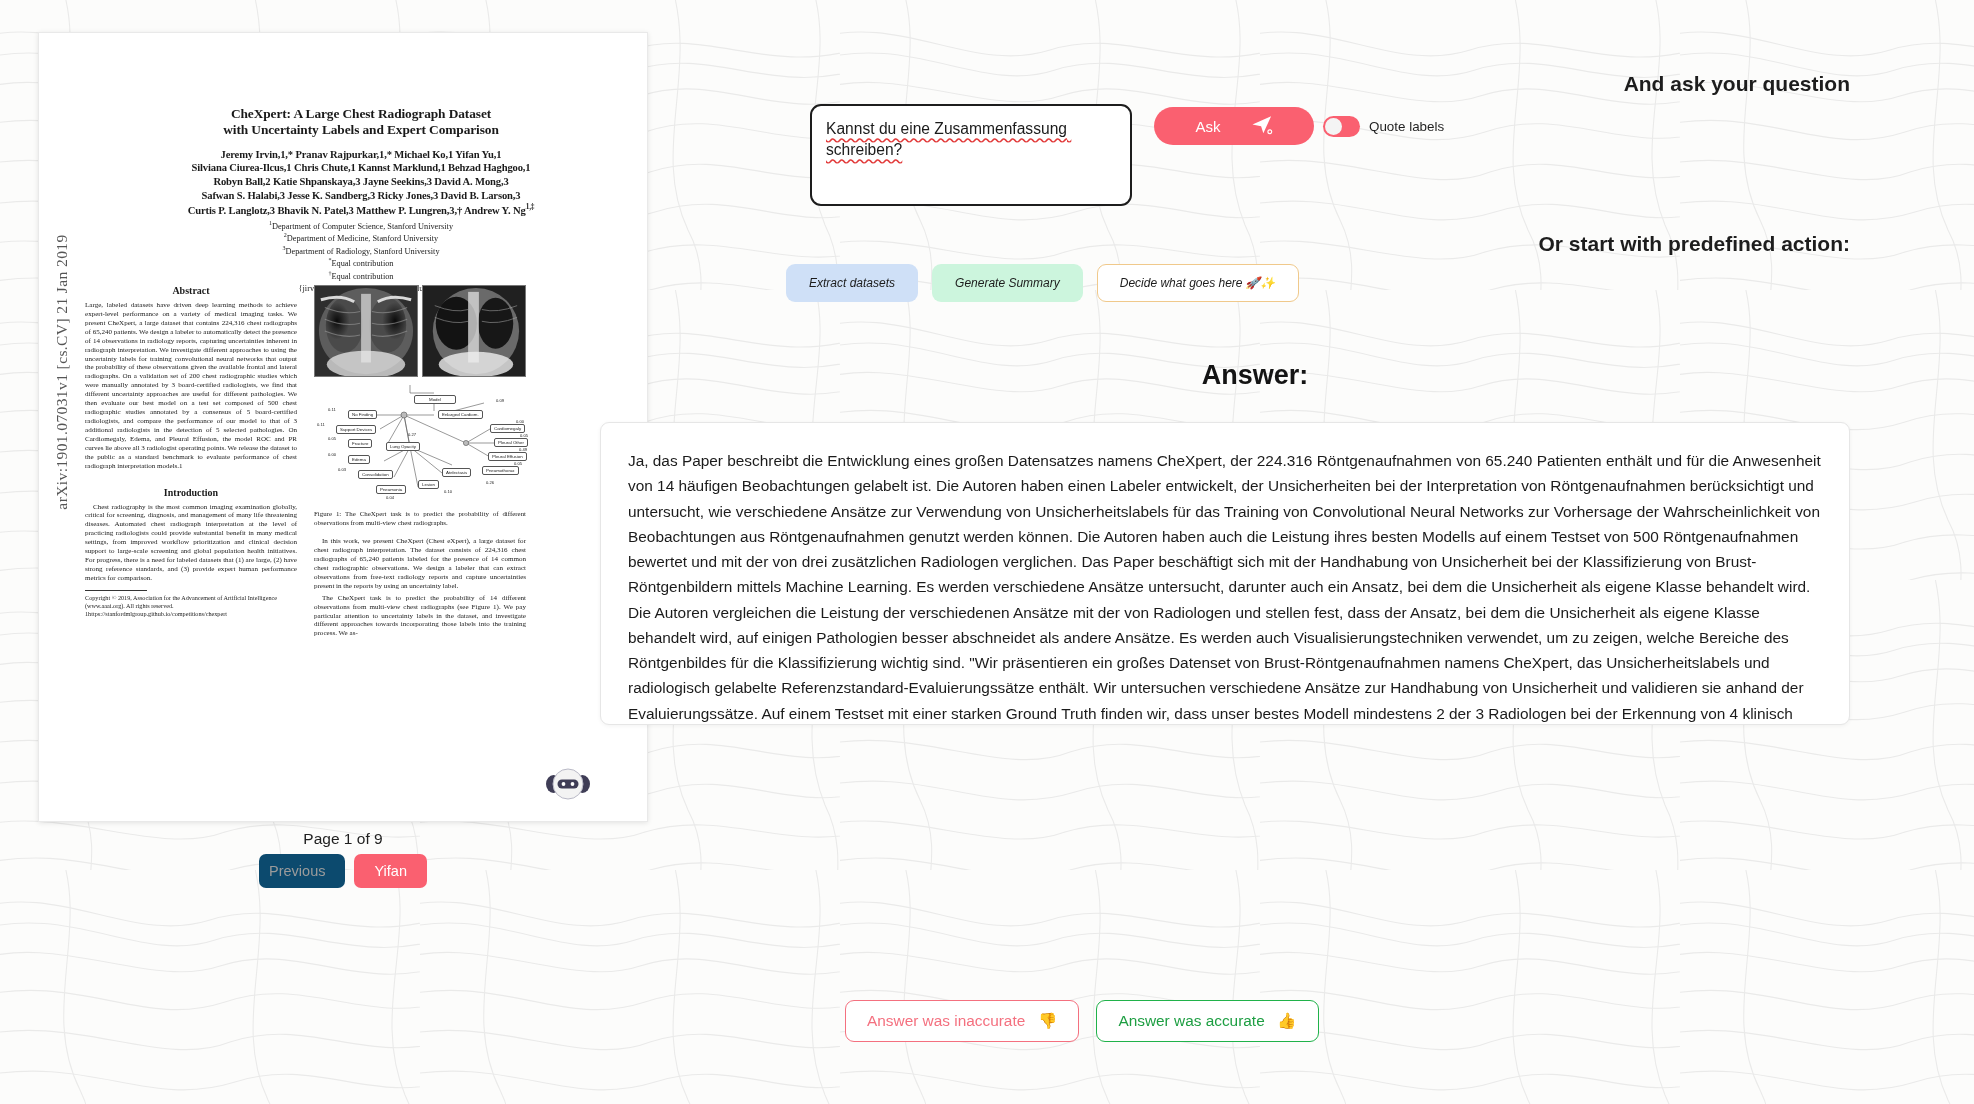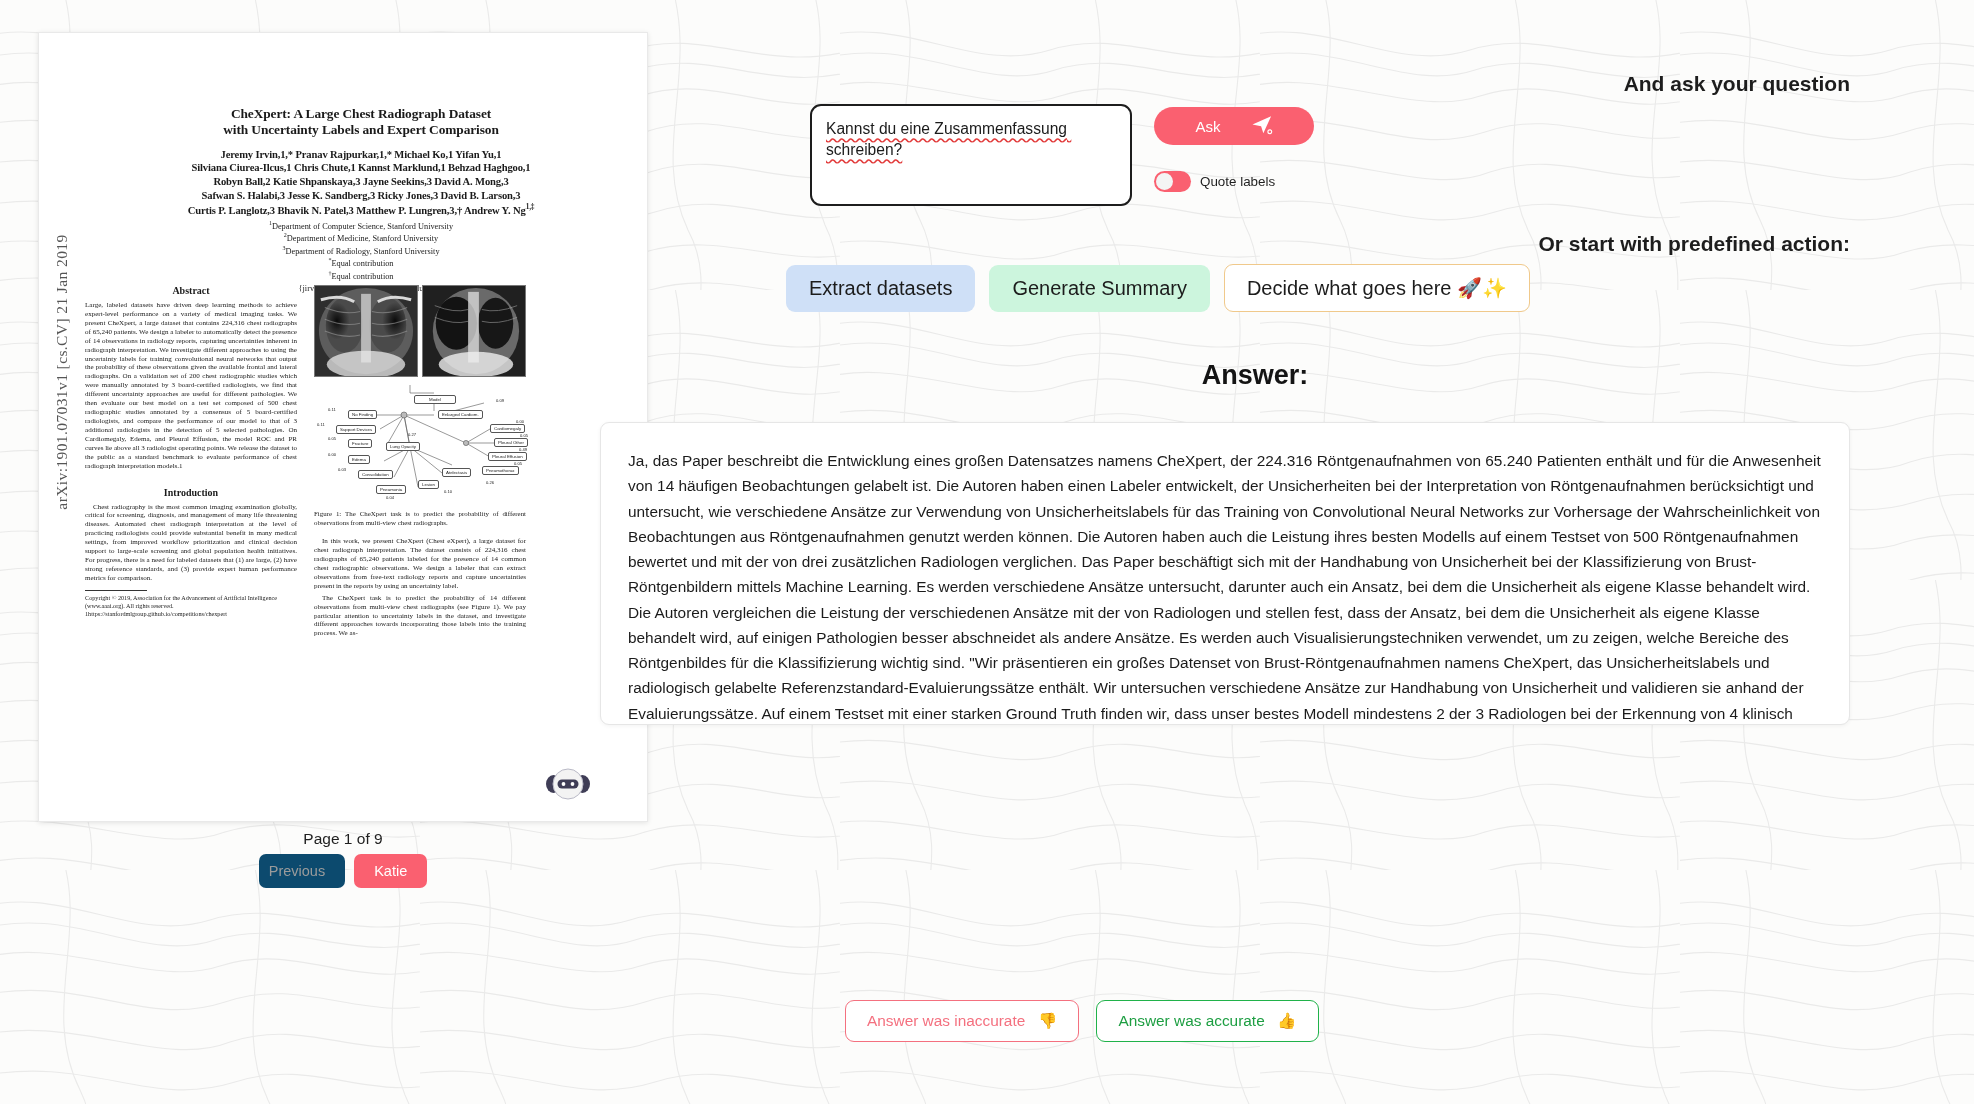--- a/index.html
+++ b/index.html
@@ -205,21 +205,21 @@
     font-size: 15.6px;
     font-family: "Liberation Sans", sans-serif;
     color: #1b1b1b;
     resize: none;
     outline: none;
     line-height: 1.35;
     text-decoration: underline wavy #e23b3b;
     text-decoration-skip-ink: none;
     text-underline-offset: 3px;
   }
-  #ask-side { display:flex; flex-direction: column; gap: 26px; padding-top: 3px; }
+  #ask-side { display:flex; flex-direction: row; gap: 9px; padding-top: 3px; }
   #ask-button {
     width: 160px; height: 38px;
     background: #fa6070;
     color: #ffffff;
     border: none;
     border-radius: 19px;
     font-size: 15px;
     font-family: "Liberation Sans", sans-serif;
     display:flex; align-items:center; justify-content:center;
     gap: 30px;
@@ -243,26 +243,27 @@
   #quote-label { font-size: 13.4px; color: #1f1f1f; }
 
   #predef-head { position:absolute; top: 232px; left: 0; width: 1190px; }
   #predef-row {
     position: absolute;
     top: 264px; left: 126px;
     display:flex; gap: 14px; align-items: center;
   }
   .chip {
     border-radius: 9px;
-    font-size: 20px;
+    font-size: 12px;
     font-family: "Liberation Sans", sans-serif;
     padding: 11px 22px;
     cursor: pointer;
     border: 1px solid transparent;
     white-space: nowrap;
+    font-style: italic;
   }
   .chip-blue  { background: #cfe0f7; color: #1c1c1c; }
   .chip-green { background: #ccf5dd; color: #1c1c1c; }
   .chip-outline { background: #ffffff; color: #1c1c1c; border: 1px solid #f0c98b; }
 
   #answer-head {
     position:absolute; top: 360px; left: 0; width: 1190px;
     text-align:center; font-size: 27px; font-weight: bold; color: #141414;
   }
   #answer-card {
@@ -501,21 +502,21 @@
           <div class="ptext ind" style="margin-top:3px">The CheXpert task is to predict the probability of 14 different observations from multi-view chest radiographs (see Figure 1). We pay particular attention to uncertainty labels in the dataset, and investigate different approaches towards incorporating those labels into the training process. We as-</div>
         </div>
       </div>
     </div>
   </div>
 
   <div id="pager">
     <div id="page-label">Page 1 of 9</div>
     <div id="pager-btns">
       <button class="pg-btn pg-prev">Previous</button>
-      <button class="pg-btn pg-next">Katie</button>
+      <button class="pg-btn pg-next">Yifan</button>
     </div>
   </div>
 </div>
 
 <div id="right-pane">
 
   <div id="ask-head" class="center-head">And ask your question</div>
 
   <div id="ask-row">
     <textarea id="question-box" placeholder="" style="">Kannst du eine Zusammenfassung schreiben?</textarea>

